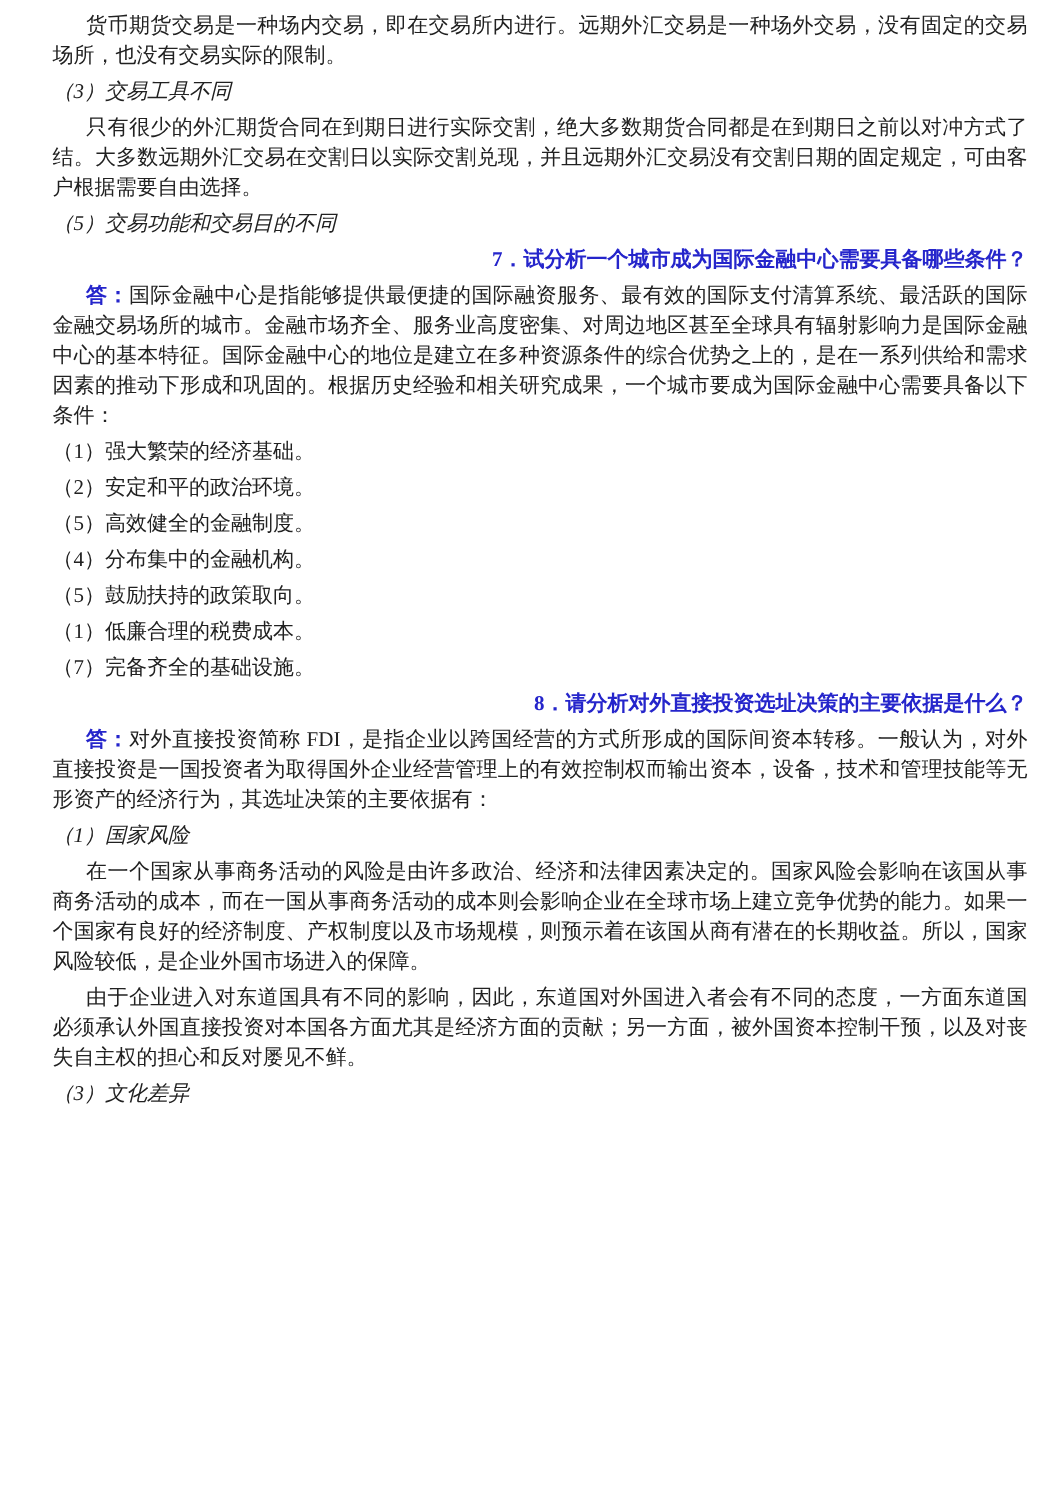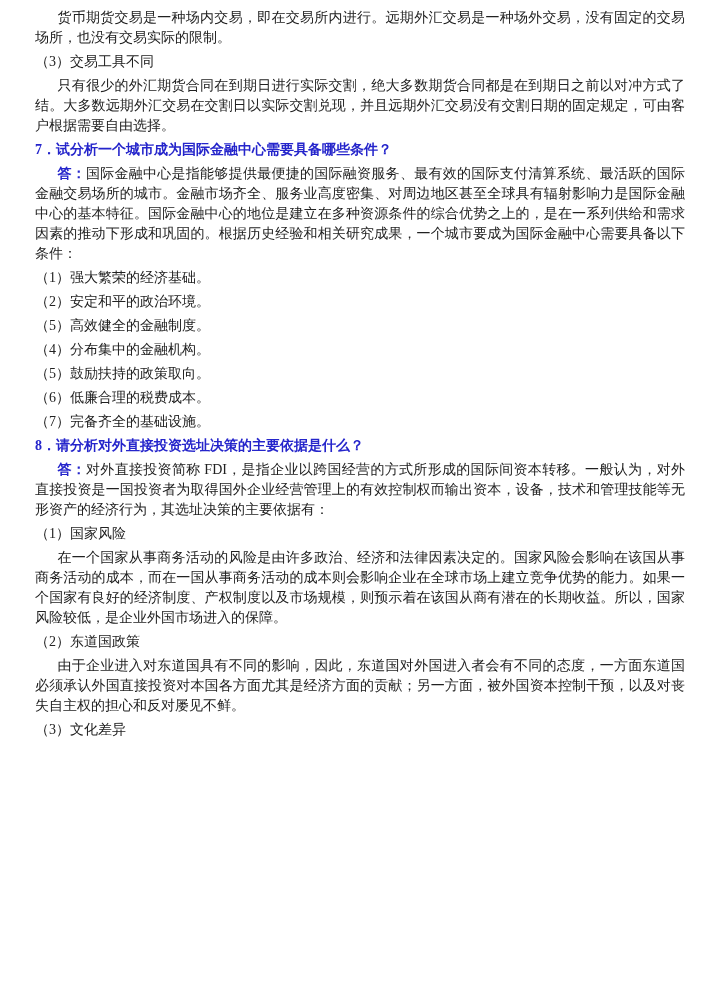--- a/index.html
+++ b/index.html
@@ -15,47 +15,47 @@
     box-sizing: border-box;
     width: 707px; height: 995px;
     padding: 4px 22px 0 35px;
     font-size: 14px;
     line-height: 20px;
     text-align: justify;
     text-justify: inter-ideograph;
   }
   .content p { margin: 4px 0; }
   .paragraph, .answer { text-indent: 1.6em; }
-  .item-heading { margin-left: 1.25em; }
+  .item-heading { margin-left: 1.25em; font-style: italic; }
   .list-item { margin-left: 1.25em; margin-top: 4.5px; margin-bottom: 4.5px; }
   .question {
     color: var(--blue);
     font-weight: bold;
     margin: 28px 0 9px 1.85em;
-    text-align: left;
+    text-align: right;
     font-family: Liberation Serif, serif;
   }
   .answer-label { color: var(--blue); font-weight: bold; }
 </style>
 </head>
 <body>
 
 <div class="content" id="content">
     <p class="paragraph">货币期货交易是一种场内交易，即在交易所内进行。远期外汇交易是一种场外交易，没有固定的交易场所，也没有交易实际的限制。</p>
     <p class="item-heading">（3）交易工具不同</p>
     <p class="paragraph">只有很少的外汇期货合同在到期日进行实际交割，绝大多数期货合同都是在到期日之前以对冲方式了结。大多数远期外汇交易在交割日以实际交割兑现，并且远期外汇交易没有交割日期的固定规定，可由客户根据需要自由选择。</p>
+    <p class="item-heading">（5）交易功能和交易目的不同</p>
     <p class="question">7．试分析一个城市成为国际金融中心需要具备哪些条件？</p>
     <p class="answer"><span class="answer-label">答：</span><span>国际金融中心是指能够提供最便捷的国际融资服务、最有效的国际支付清算系统、最活跃的国际金融交易场所的城市。金融市场齐全、服务业高度密集、对周边地区甚至全球具有辐射影响力是国际金融中心的基本特征。国际金融中心的地位是建立在多种资源条件的综合优势之上的，是在一系列供给和需求因素的推动下形成和巩固的。根据历史经验和相关研究成果，一个城市要成为国际金融中心需要具备以下条件：</span></p>
     <p class="list-item">（1）强大繁荣的经济基础。</p>
     <p class="list-item">（2）安定和平的政治环境。</p>
     <p class="list-item">（5）高效健全的金融制度。</p>
     <p class="list-item">（4）分布集中的金融机构。</p>
     <p class="list-item">（5）鼓励扶持的政策取向。</p>
-    <p class="list-item">（6）低廉合理的税费成本。</p>
+    <p class="list-item">（1）低廉合理的税费成本。</p>
     <p class="list-item">（7）完备齐全的基础设施。</p>
     <p class="question">8．请分析对外直接投资选址决策的主要依据是什么？</p>
     <p class="answer"><span class="answer-label">答：</span><span>对外直接投资简称 FDI，是指企业以跨国经营的方式所形成的国际间资本转移。一般认为，对外直接投资是一国投资者为取得国外企业经营管理上的有效控制权而输出资本，设备，技术和管理技能等无形资产的经济行为，其选址决策的主要依据有：</span></p>
     <p class="item-heading">（1）国家风险</p>
     <p class="paragraph">在一个国家从事商务活动的风险是由许多政治、经济和法律因素决定的。国家风险会影响在该国从事商务活动的成本，而在一国从事商务活动的成本则会影响企业在全球市场上建立竞争优势的能力。如果一个国家有良好的经济制度、产权制度以及市场规模，则预示着在该国从商有潜在的长期收益。所以，国家风险较低，是企业外国市场进入的保障。</p>
-    <p class="item-heading">（2）东道国政策</p>
     <p class="paragraph">由于企业进入对东道国具有不同的影响，因此，东道国对外国进入者会有不同的态度，一方面东道国必须承认外国直接投资对本国各方面尤其是经济方面的贡献；另一方面，被外国资本控制干预，以及对丧失自主权的担心和反对屡见不鲜。</p>
     <p class="item-heading">（3）文化差异</p>
   </div>
 
 </body></html>

